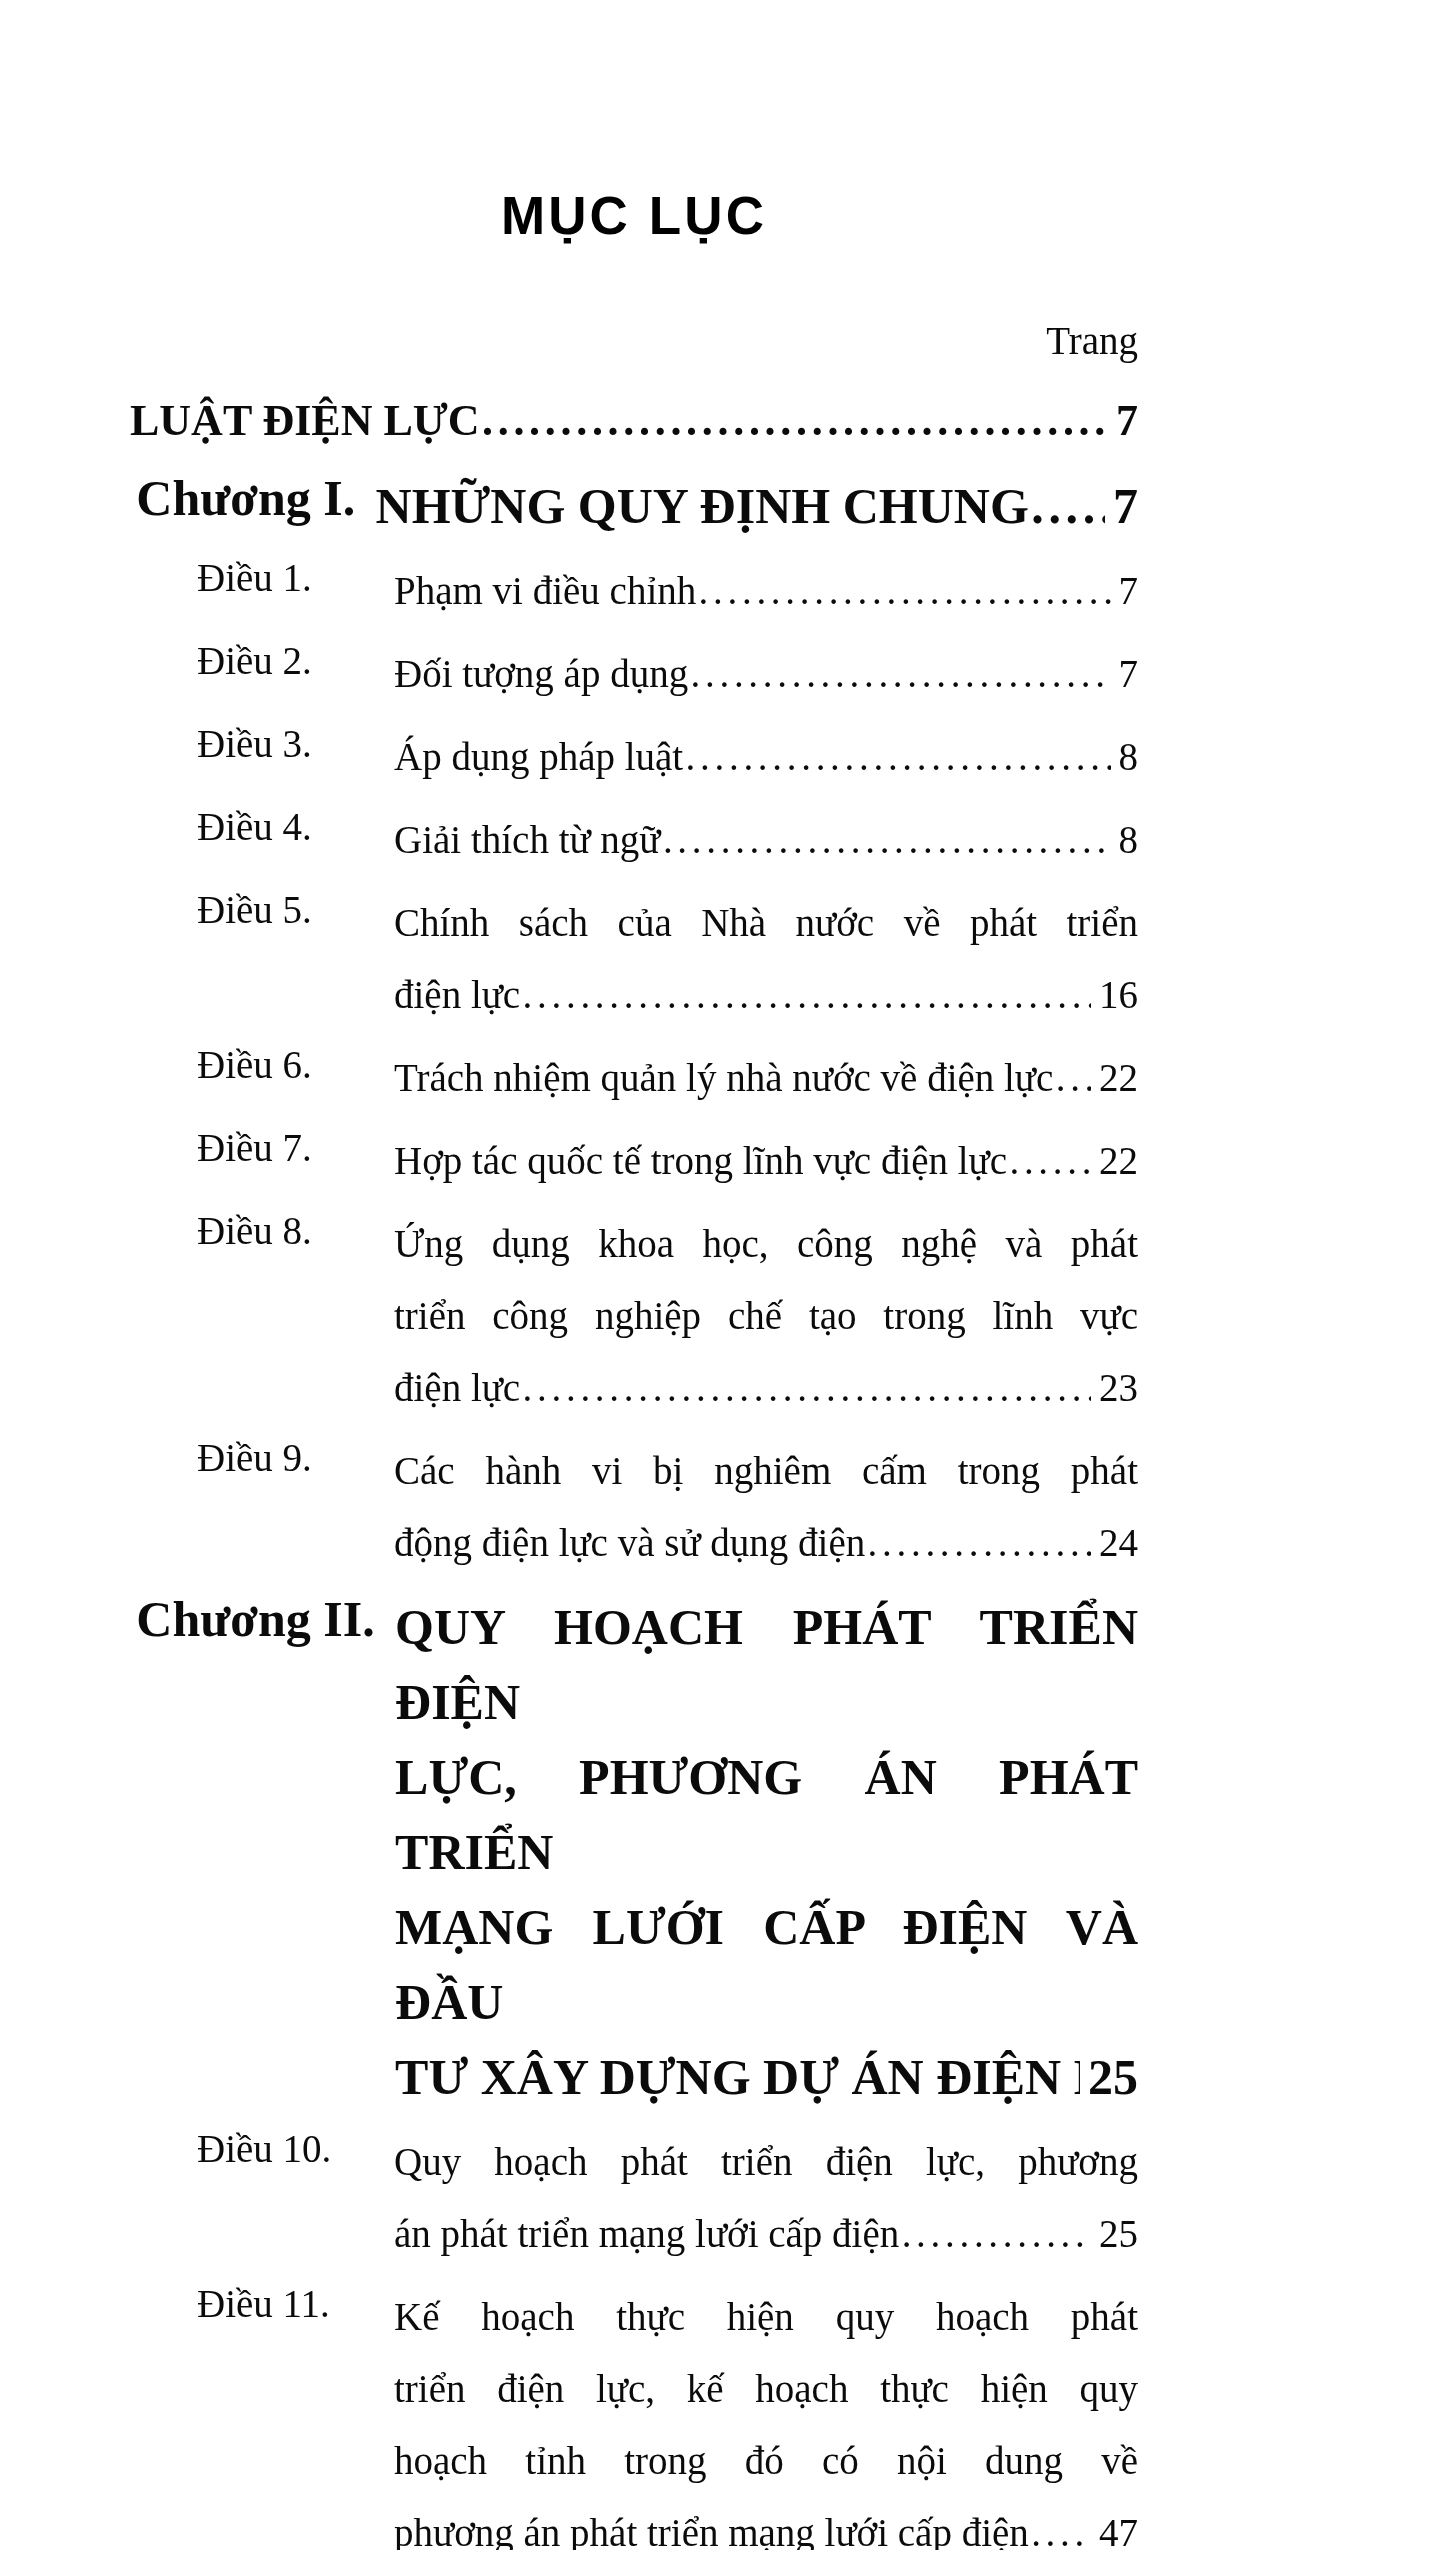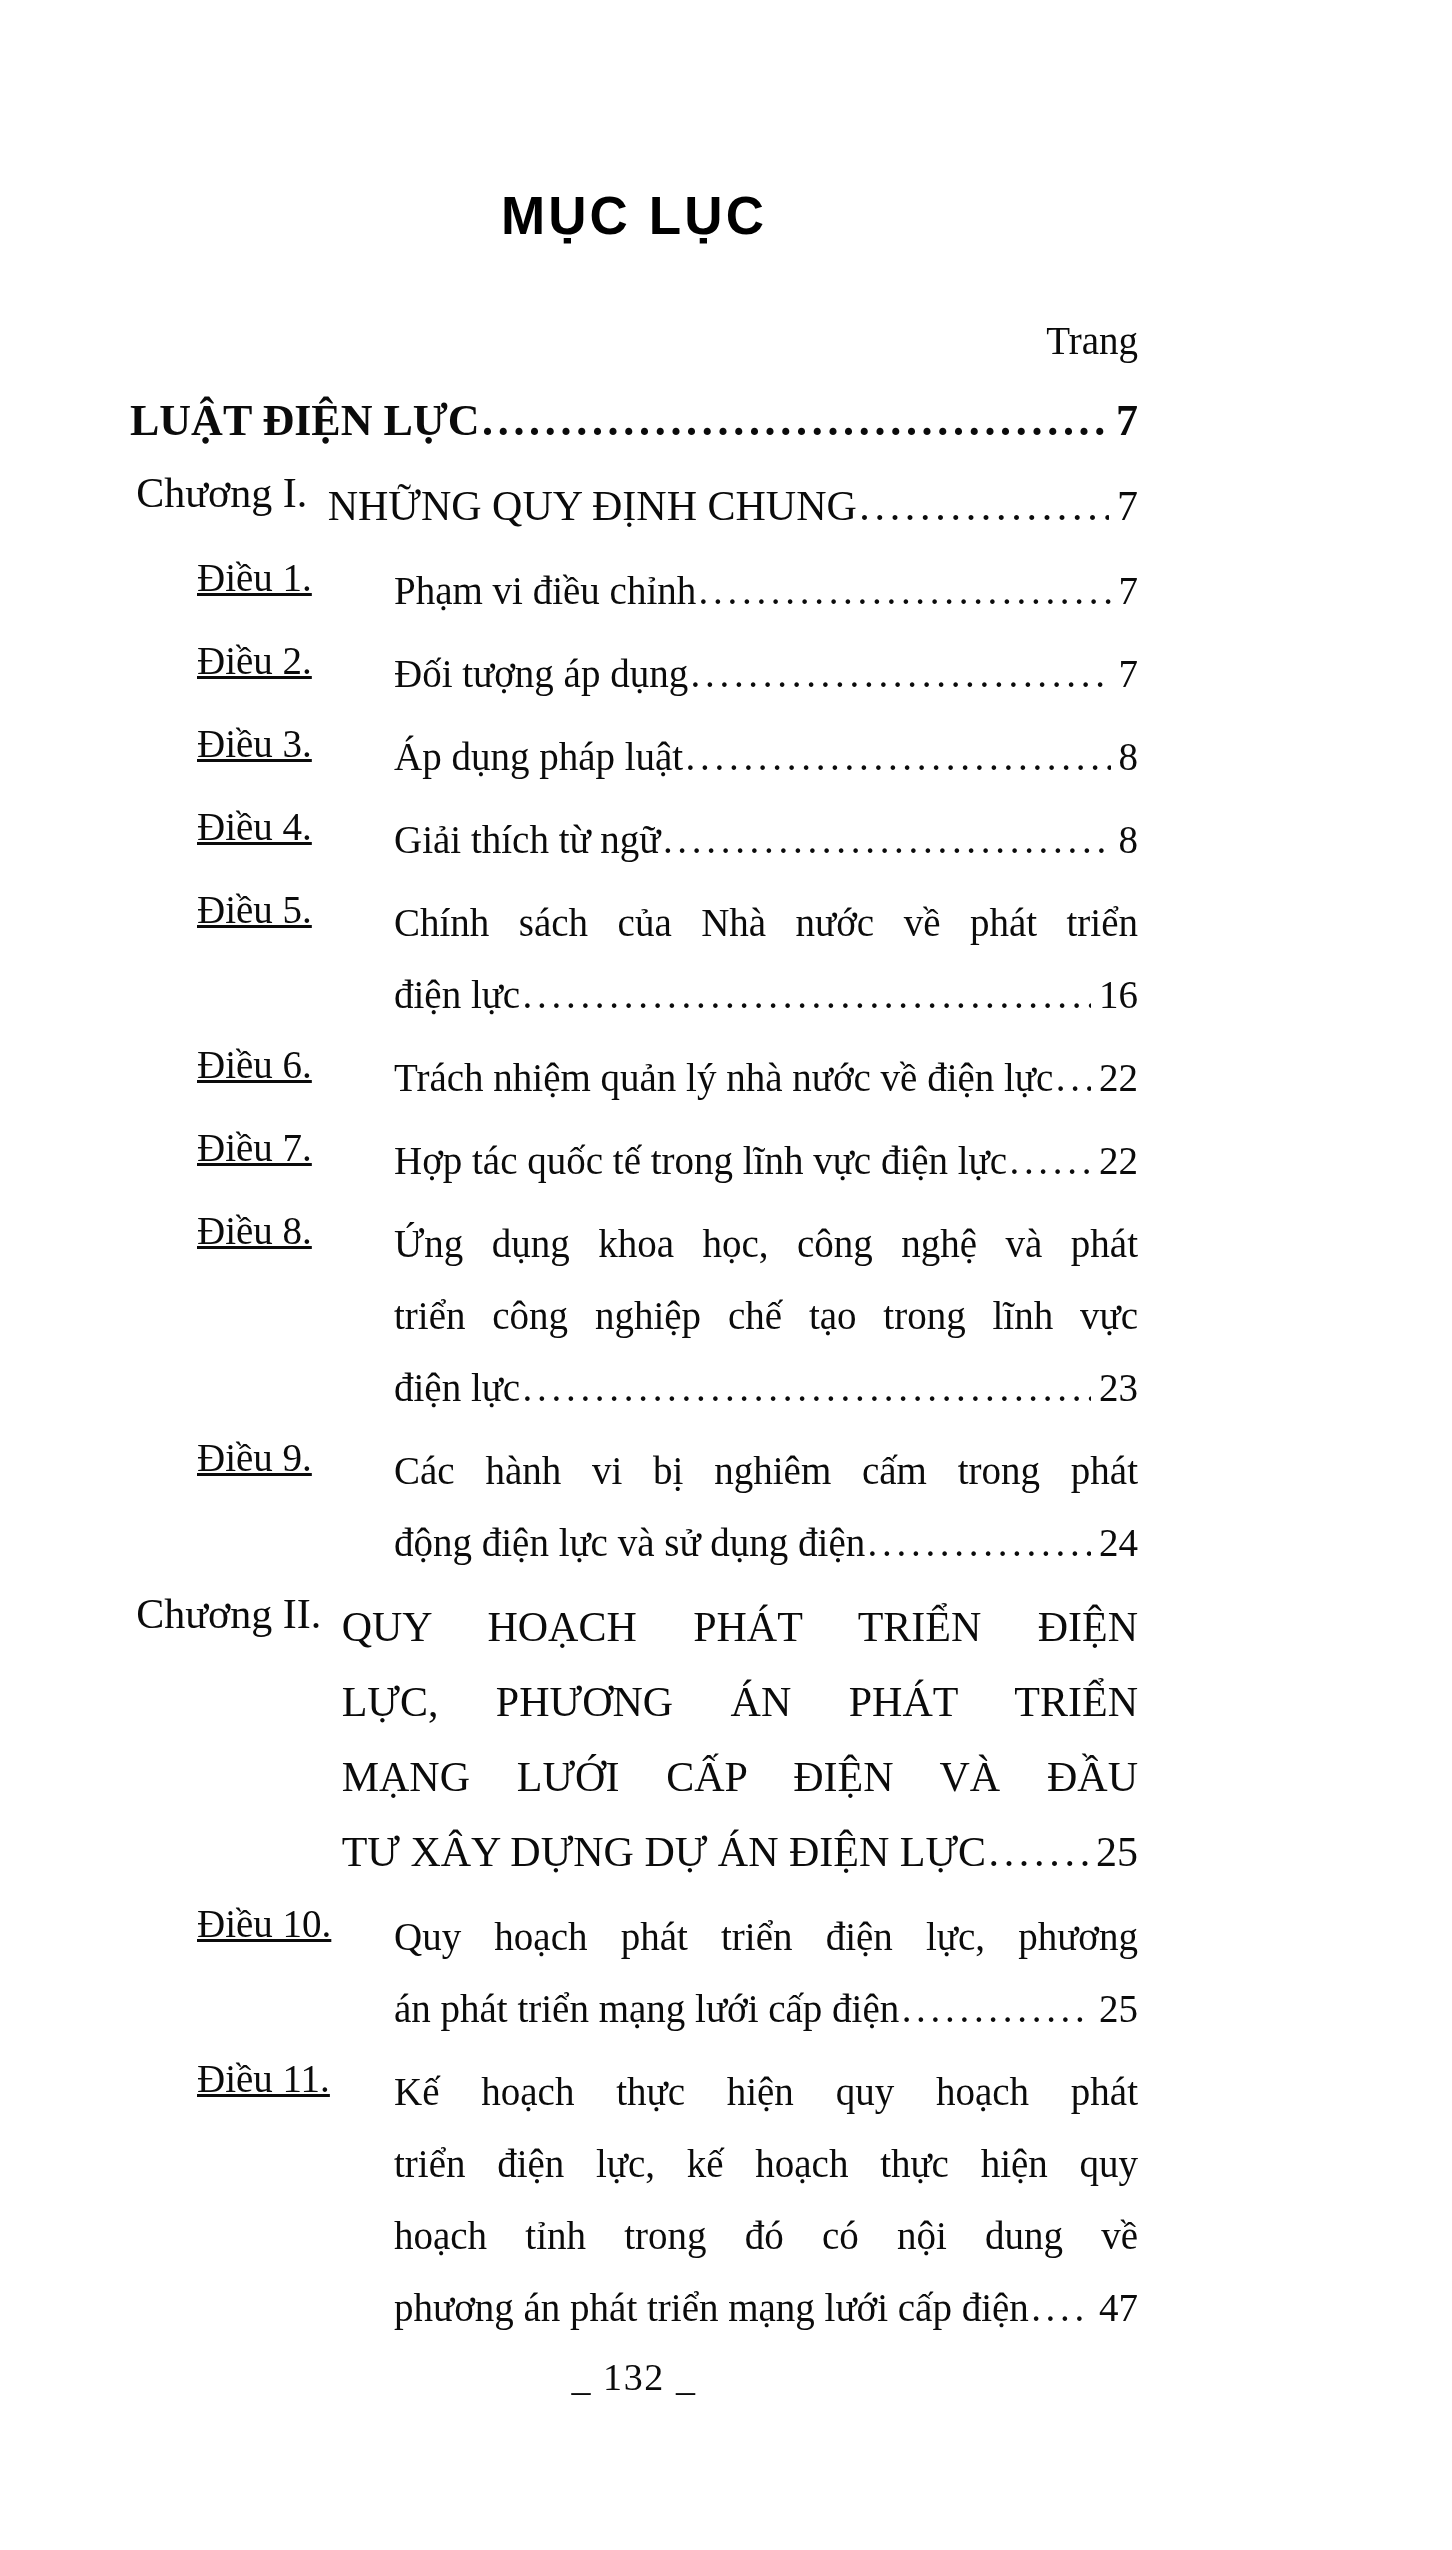--- a/index.html
+++ b/index.html
@@ -73,30 +73,30 @@
   
   .entry.book {
     font-size: 44px;
     font-weight: bold;
     margin-left: 0;
   }
   .entry.book .line { line-height: 75px; }
   .entry.book .pg  { line-height: 75px; }
   
   .entry.chapter {
-    font-size: 42px;
-    font-weight: normal;
+    font-size: 50px;
+    font-weight: bold;
     margin-left: 6.3px;
   }
   .entry.chapter .label { margin-right: 20.4px; }
   .entry.chapter .line { line-height: 75px; }
   .entry.chapter .pg  { line-height: 75px; }
   
   .entry.article { margin-left: 67px; }
-  .entry.article .label { width: 197px; flex: 0 0 197px; text-decoration: underline; }
+  .entry.article .label { width: 197px; flex: 0 0 197px; }
   
   .footer-num {
     text-align: center;
     font-size: 38px;
     letter-spacing: 1.6px;
   }
 </style>
 </head>
 <body>
 

